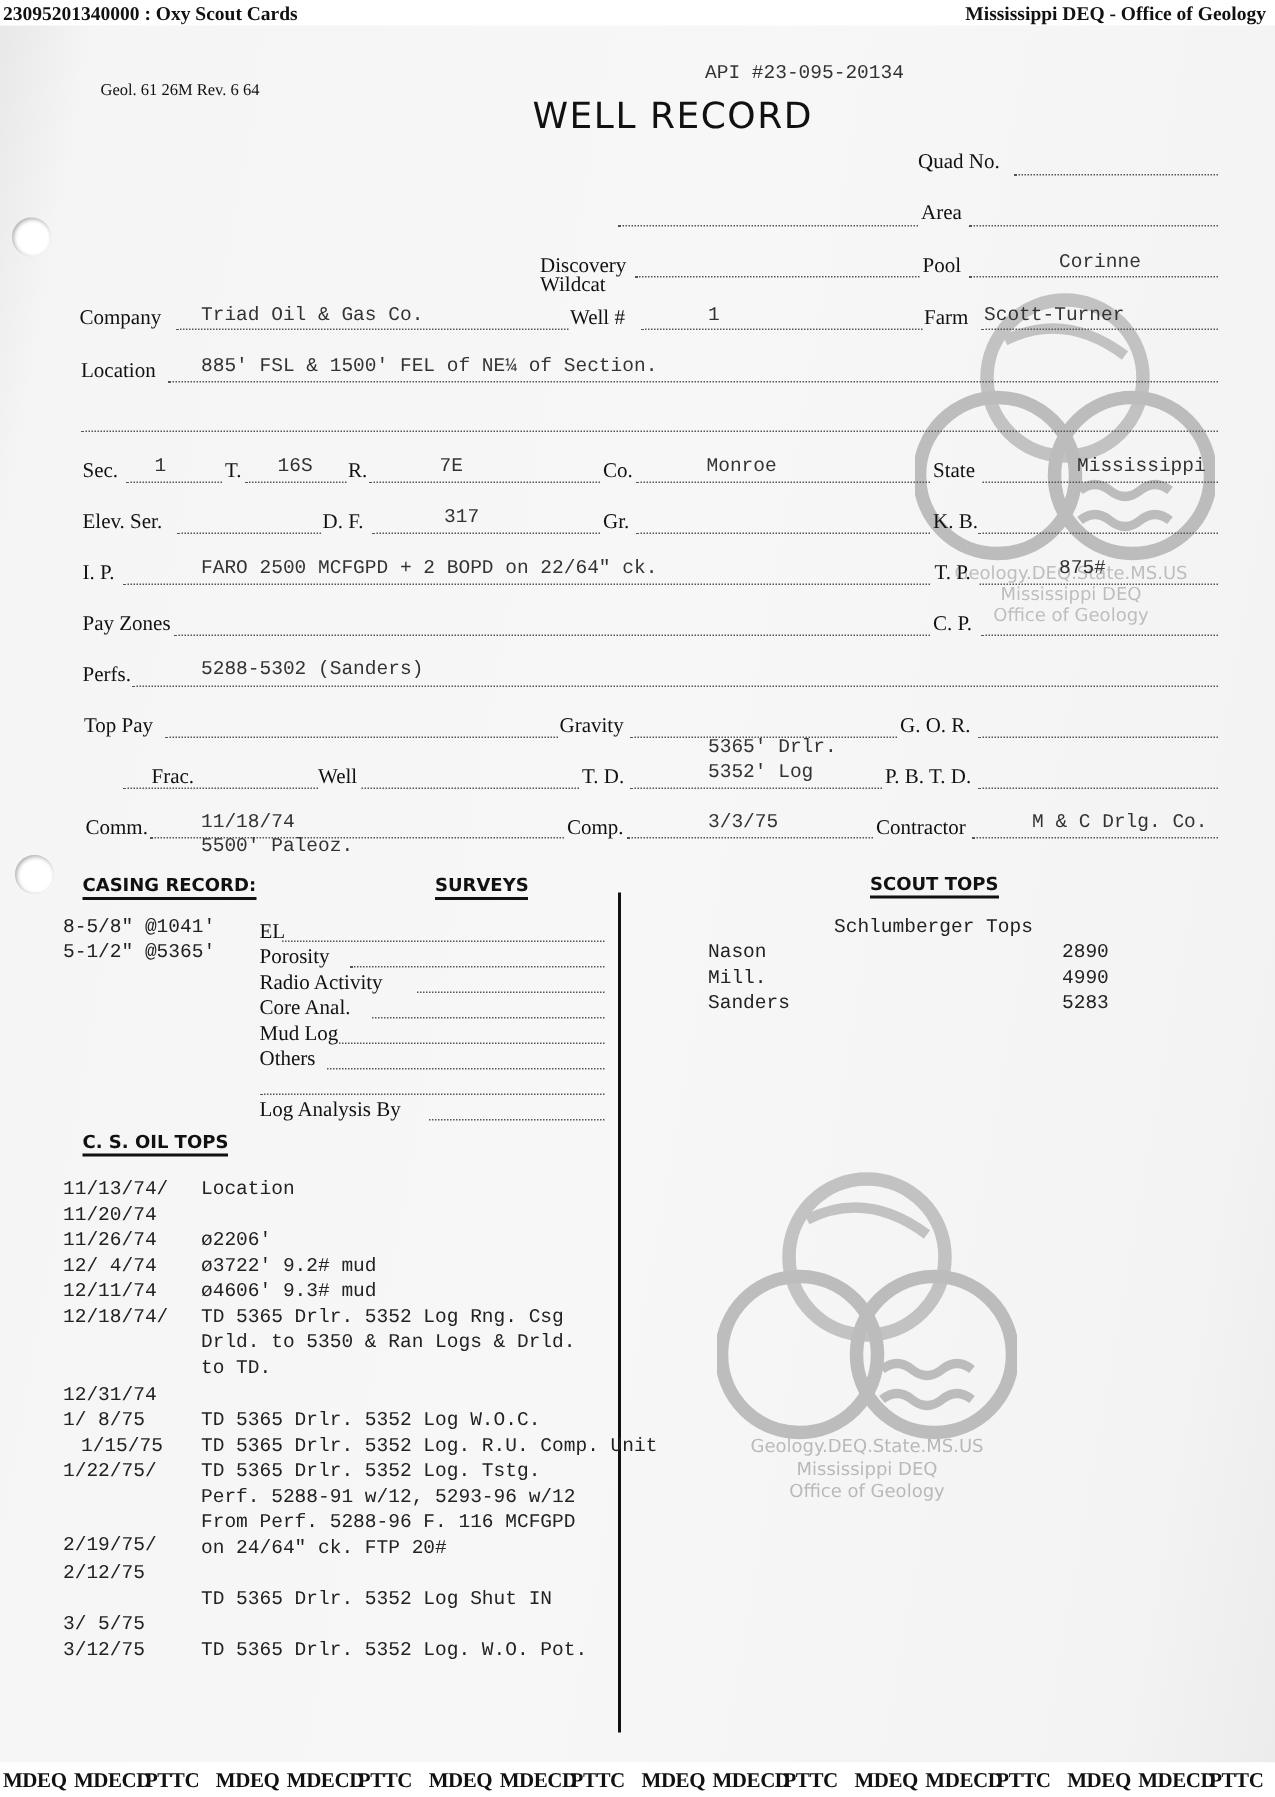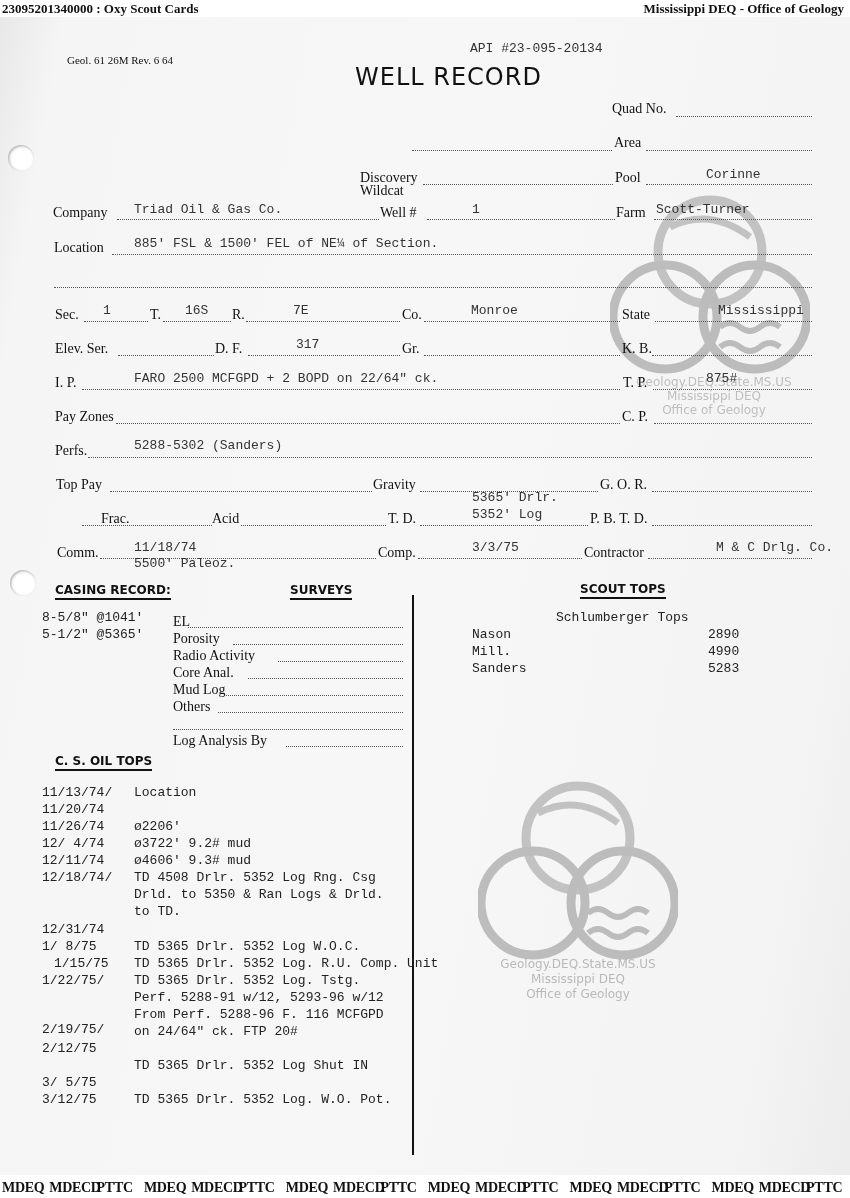--- a/index.html
+++ b/index.html
@@ -139,39 +139,39 @@
 
   <div class="abs lbl" style="left:56px;top:460px;">Top Pay</div>
   <div class="dots" style="left:110px;top:474px;width:262px;"></div>
   <div class="abs lbl" style="left:373px;top:460px;">Gravity</div>
   <div class="dots" style="left:420px;top:474px;width:178px;"></div>
   <div class="abs lbl" style="left:600px;top:460px;">G. O. R.</div>
   <div class="dots" style="left:652px;top:474px;width:160px;"></div>
 
   <div class="abs lbl" style="left:55px;top:494px;margin-left:46px;">Frac.</div>
   <div class="dots" style="left:82px;top:508px;width:130px;"></div>
-  <div class="abs lbl" style="left:212px;top:494px;">Acid</div>
+  <div class="abs lbl" style="left:212px;top:494px;">Well</div>
   <div class="dots" style="left:241px;top:508px;width:145px;"></div>
   <div class="abs lbl" style="left:388px;top:494px;">T. D.</div>
   <div class="dots" style="left:420px;top:508px;width:168px;"></div>
   <div class="abs tw" style="left:472px;top:473px;">5365' Drlr.</div>
   <div class="abs tw" style="left:472px;top:490px;">5352' Log</div>
   <div class="abs lbl" style="left:590px;top:494px;">P. B. T. D.</div>
   <div class="dots" style="left:652px;top:508px;width:160px;"></div>
 
   <div class="abs lbl" style="left:57px;top:528px;">Comm.</div>
   <div class="dots" style="left:100px;top:541px;width:276px;"></div>
   <div class="abs tw" style="left:134px;top:523px;">11/18/74</div>
   <div class="abs tw" style="left:134px;top:539px;">5500' Paleoz.</div>
   <div class="abs lbl" style="left:378px;top:528px;">Comp.</div>
   <div class="dots" style="left:418px;top:541px;width:164px;"></div>
   <div class="abs tw" style="left:472px;top:523px;">3/3/75</div>
   <div class="abs lbl" style="left:584px;top:528px;">Contractor</div>
   <div class="dots" style="left:648px;top:541px;width:164px;"></div>
-  <div class="abs tw" style="left:688px;top:523px;padding-left:28px;">M &amp; C Drlg. Co.</div>
+  <div class="abs tw" style="left:660px;top:523px;padding-left:28px;">M &amp; C Drlg. Co.</div>
 
   <div class="vline"></div>
 
   <div class="abs sechead" style="left:55px;top:566px;">CASING RECORD:</div>
   <div class="abs log" style="left:42px;top:592px;">8-5/8" @1041'</div>
   <div class="abs log" style="left:42px;top:609px;">5-1/2" @5365'</div>
 
   <div class="abs sechead" style="left:290px;top:566px;">SURVEYS</div>
   <div id="surveys">
       <div class="abs lbl" style="left: 173px; top: 597px;">EL</div>
@@ -220,21 +220,21 @@
       <div>
         <div class="abs log" style="left: 42px; top: 818px;">12/ 4/74</div>
         <div class="abs log" style="left: 134px; top: 818px;">ø3722'  9.2# mud</div>
       </div>
       <div>
         <div class="abs log" style="left: 42px; top: 835px;">12/11/74</div>
         <div class="abs log" style="left: 134px; top: 835px;">ø4606'  9.3# mud</div>
       </div>
       <div>
         <div class="abs log" style="left: 42px; top: 852px;">12/18/74/</div>
-        <div class="abs log" style="left: 134px; top: 852px;">TD 4508 Drlr. 5352 Log  Rng. Csg</div>
+        <div class="abs log" style="left: 134px; top: 852px;">TD 5365 Drlr. 5352 Log  Rng. Csg</div>
       </div>
       <div>
         <div class="abs log" style="left: 42px; top: 869px;"></div>
         <div class="abs log" style="left: 134px; top: 869px;">Drld. to 5350 &amp; Ran Logs &amp; Drld.</div>
       </div>
       <div>
         <div class="abs log" style="left: 42px; top: 886px;"></div>
         <div class="abs log" style="left: 134px; top: 886px;">to TD.</div>
       </div>
       <div>

